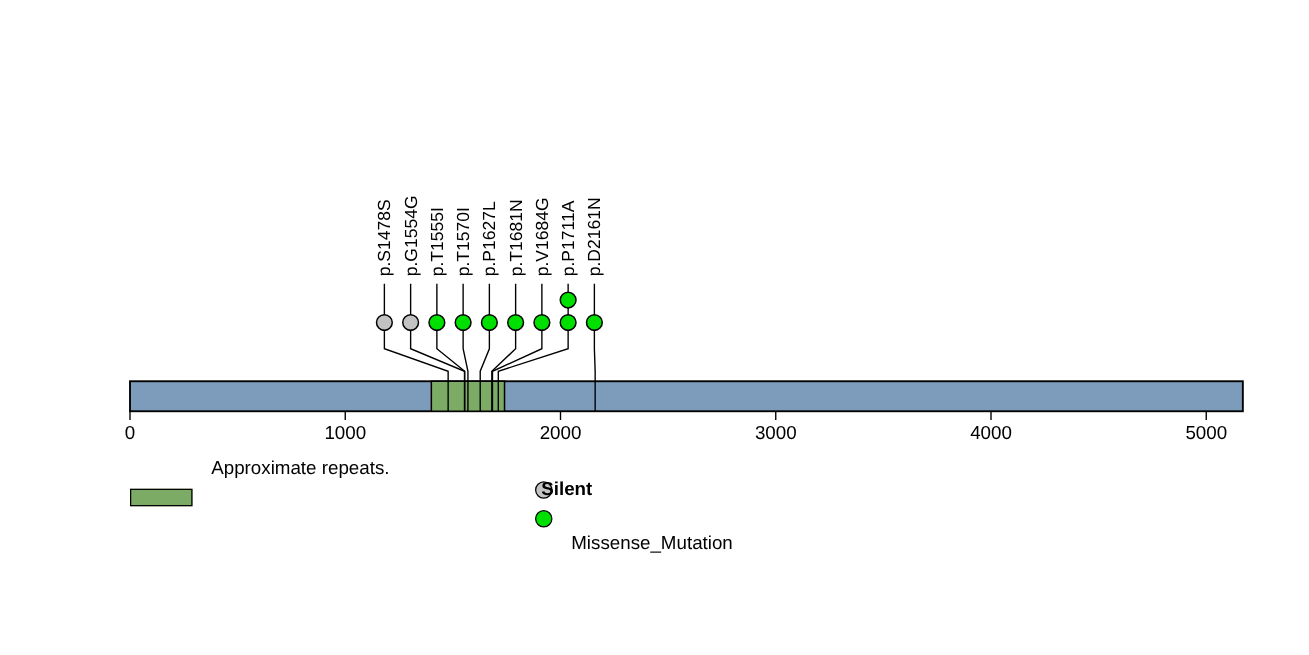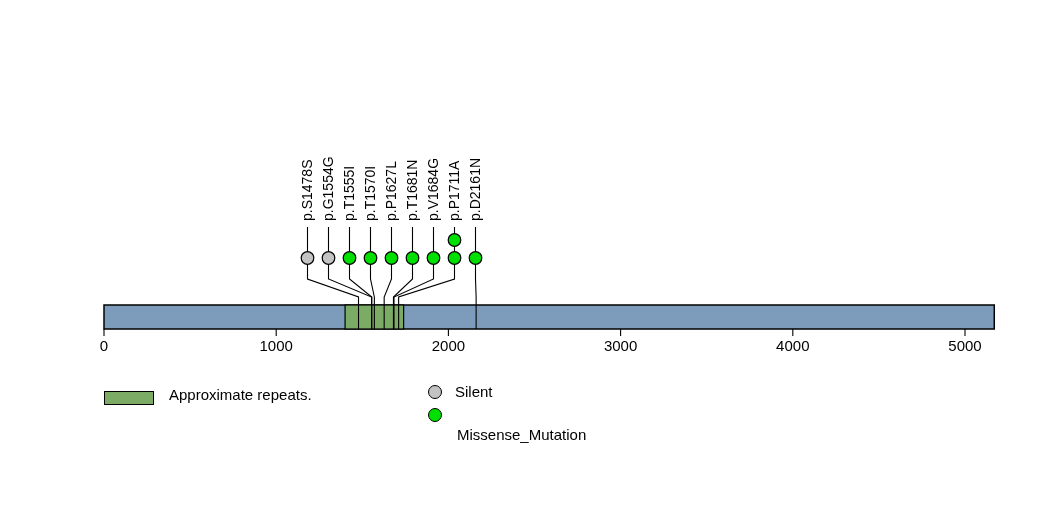--- a/index.html
+++ b/index.html
@@ -79,22 +79,22 @@
       <line x1="620.6" y1="329" x2="620.6" y2="336" stroke="#000000" stroke-width="1.1"></line>
       <text x="620.6" y="351" text-anchor="middle" font-size="15" fill="#000000">3000</text>
       <line x1="792.8" y1="329" x2="792.8" y2="336" stroke="#000000" stroke-width="1.1"></line>
       <text x="792.8" y="351" text-anchor="middle" font-size="15" fill="#000000">4000</text>
       <line x1="965" y1="329" x2="965" y2="336" stroke="#000000" stroke-width="1.1"></line>
       <text x="965" y="351" text-anchor="middle" font-size="15" fill="#000000">5000</text>
     </svg>
 
   <div>
     <div class="legend-swatch" id="domain-swatch" style="background: rgb(124, 171, 102);"></div>
-    <div class="legend-label" style="left:169px; top:388px;">Approximate repeats.</div>
+    <div class="legend-label" style="left:169px; top:368px;">Approximate repeats.</div>
 
     <div class="legend-circle lc-silent" id="silent-swatch" style="background: rgb(195, 195, 195);"></div>
-    <div class="legend-label" style="left:455px; top:385px;">Silent</div>
+    <div class="legend-label" style="left:433px; top:385px;font-weight:bold;">Silent</div>
 
     <div class="legend-circle lc-missense" id="missense-swatch" style="background: rgb(0, 224, 0);"></div>
     <div class="legend-label" style="left:457px; top:428px;">Missense_Mutation</div>
   </div>
 
 </div>
 
 </body></html>

